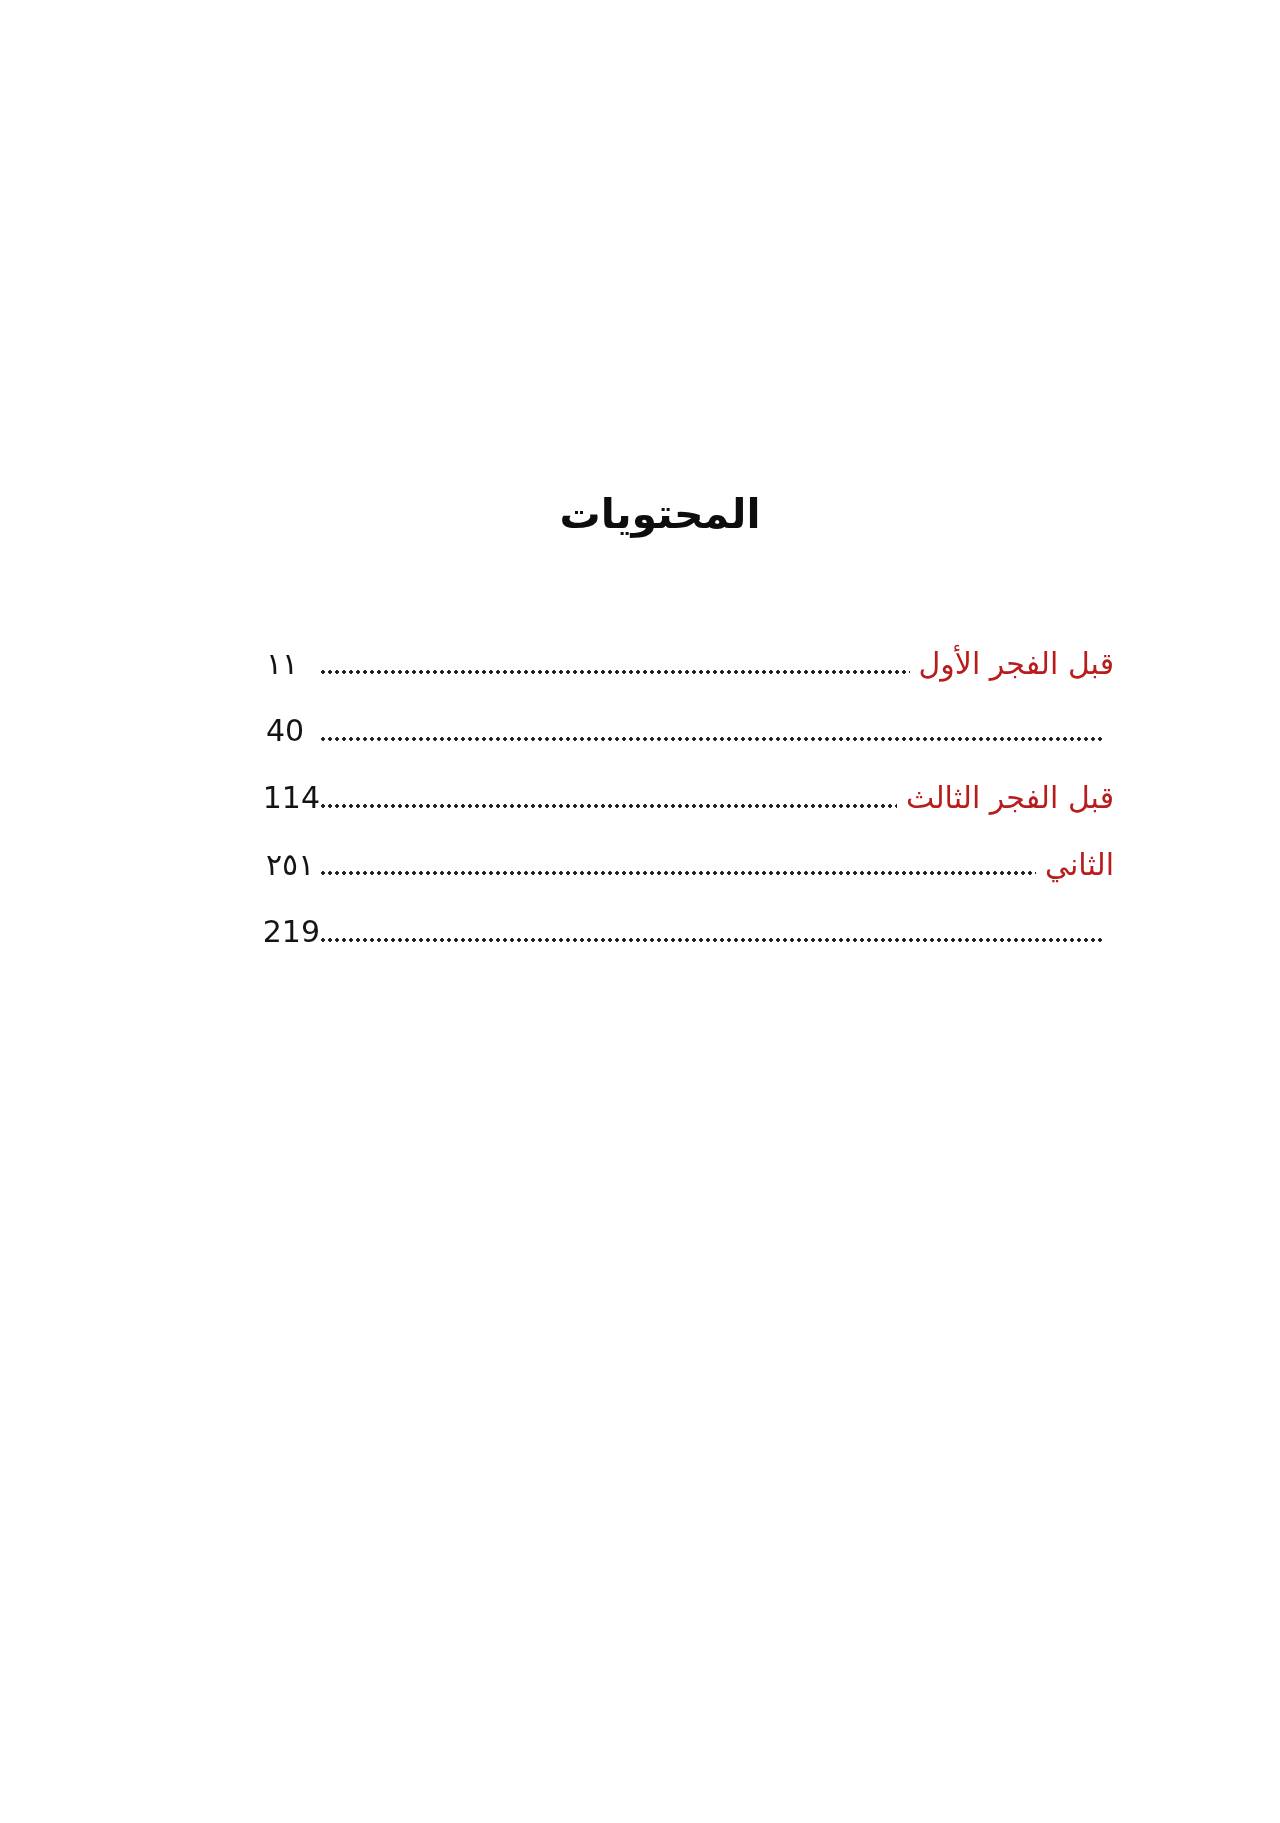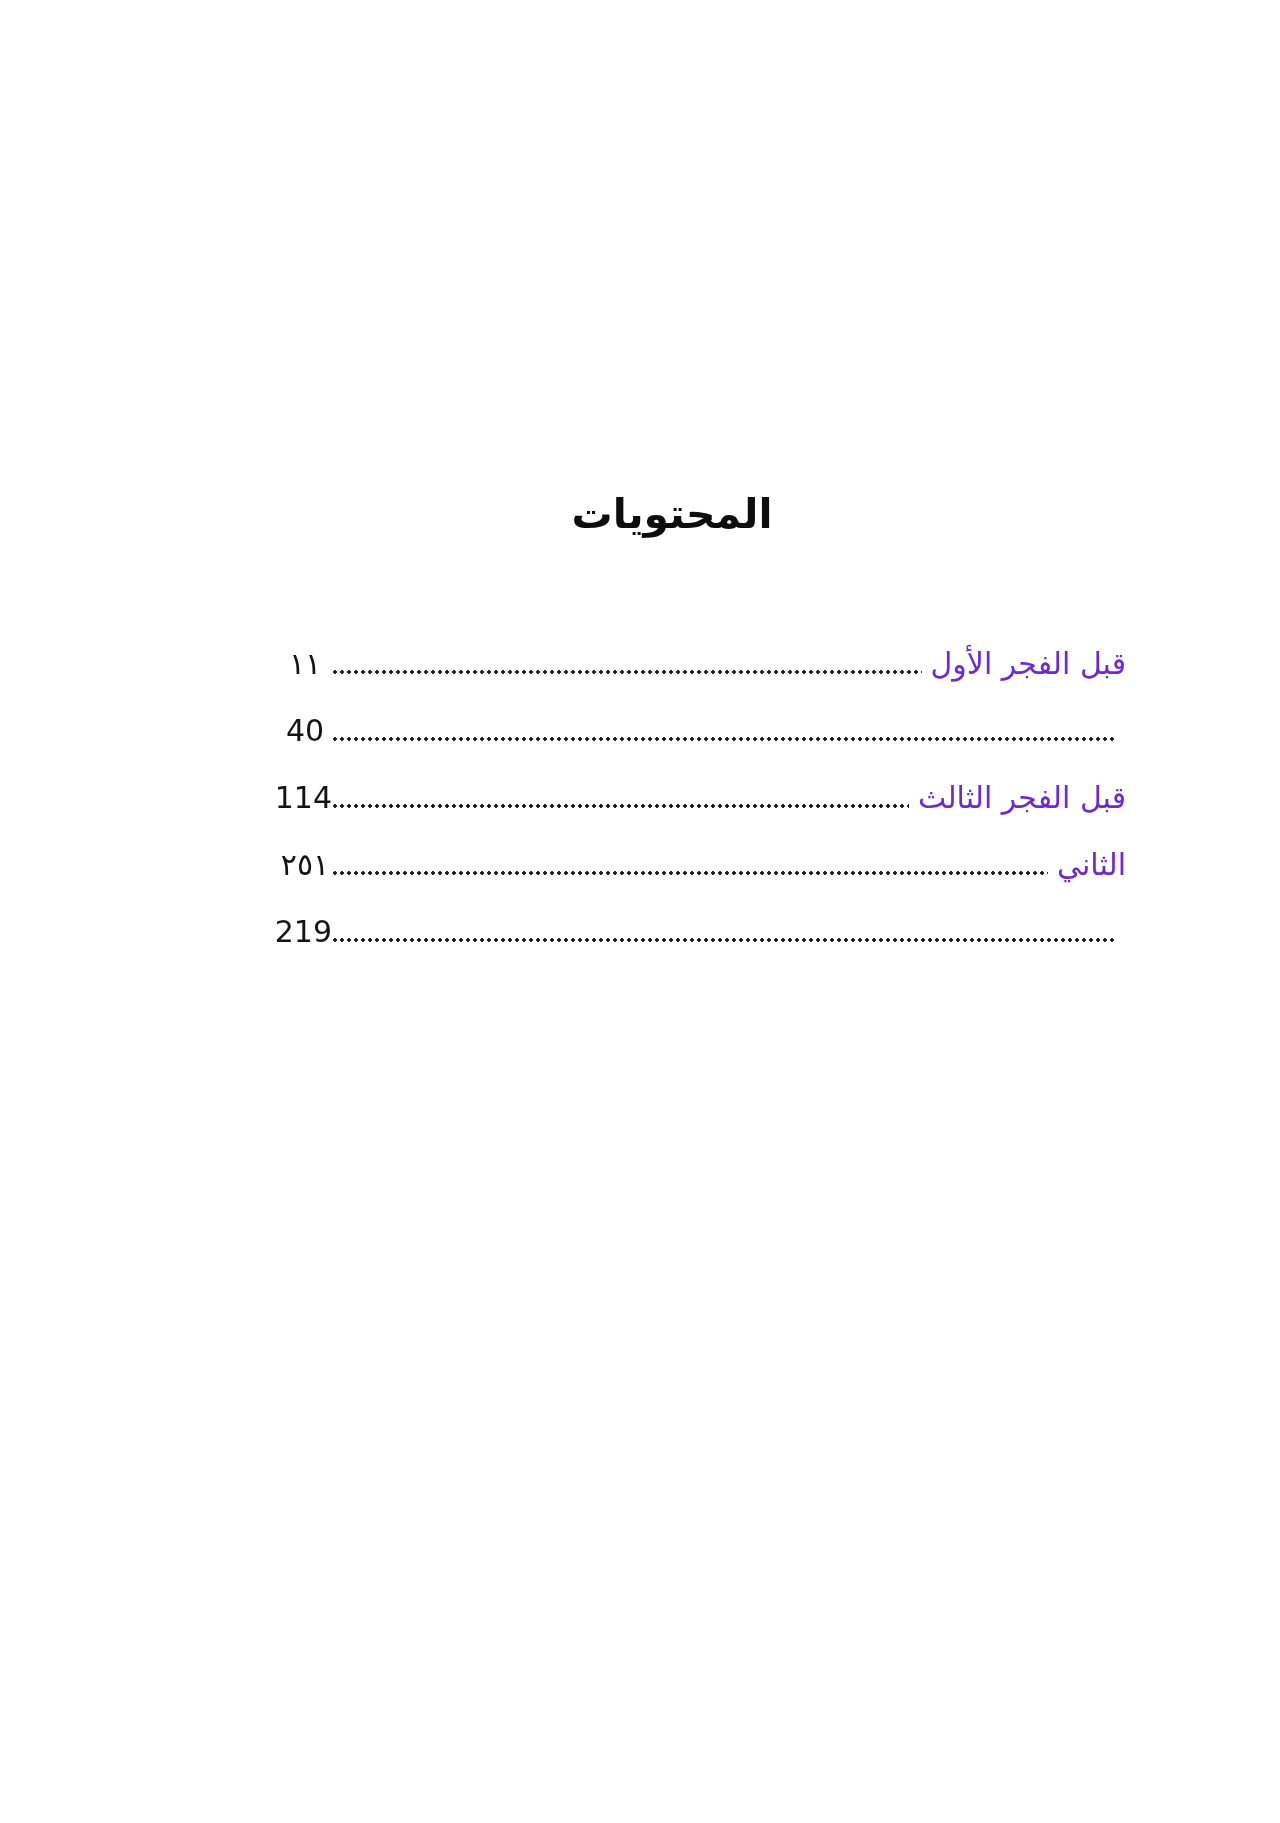--- a/index.html
+++ b/index.html
@@ -12,21 +12,20 @@
     height: 1823px;
     background: #ffffff;
     font-family: "DejaVu Sans", sans-serif;
     color: #121212;
     overflow: hidden;
   }
   .page {
     position: absolute;
     inset: 0;
     background: #ffffff;
-    margin-left: 12px;
   }
   .page-title {
     position: absolute;
     top: 490px;
     left: 40px;
     width: 1240px;
     text-align: center;
     direction: rtl;
     font-size: 41px;
     font-weight: bold;
@@ -42,35 +41,35 @@
   }
   .toc-row {
     display: flex;
     align-items: baseline;
     height: 67px;
     font-size: 30px;
   }
   .toc-label {
     line-height: 67px;
     white-space: nowrap;
-    color: #6d28d9;
+    color: #b91c1c;
   }
   .toc-dots {
     flex: 1 1 auto;
     height: 4px;
     margin: 0 9px 0 0; 
     background-image: radial-gradient(circle at 3px 2px, #1c1c1c 1.55px, transparent 2px);
     background-size: 7px 4px;
     background-repeat: repeat-x;
     background-position: left bottom;
   }
   .toc-page {
     line-height: 67px;
     width: 54px;
-    text-align: center; 
+    text-align: left; 
     white-space: nowrap;
     color: #141414;
   }
 </style>
 </head>
 <body>
 
 <div class="page">
 
   <div class="page-title">المحتويات</div>

